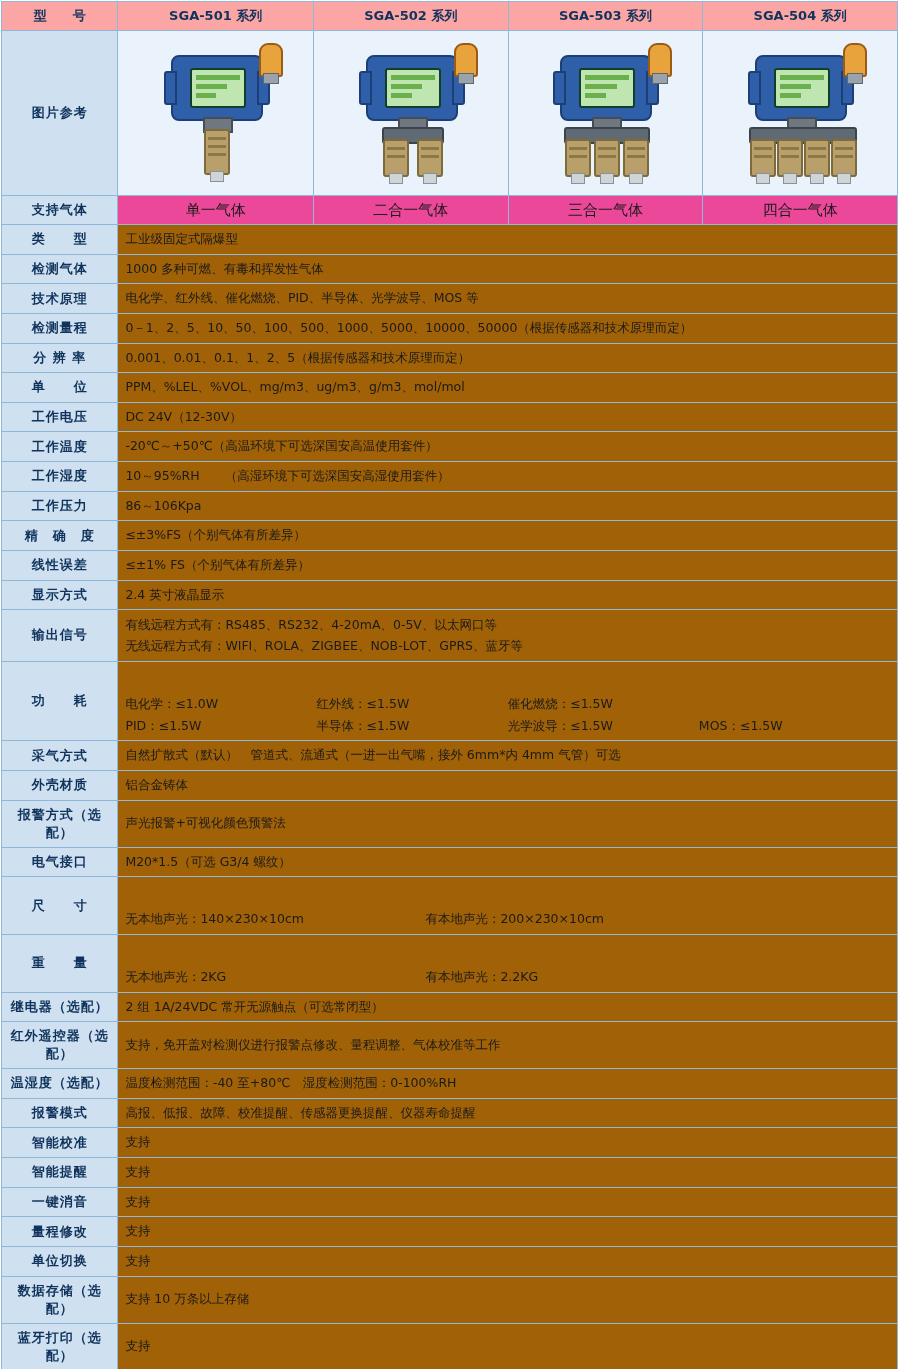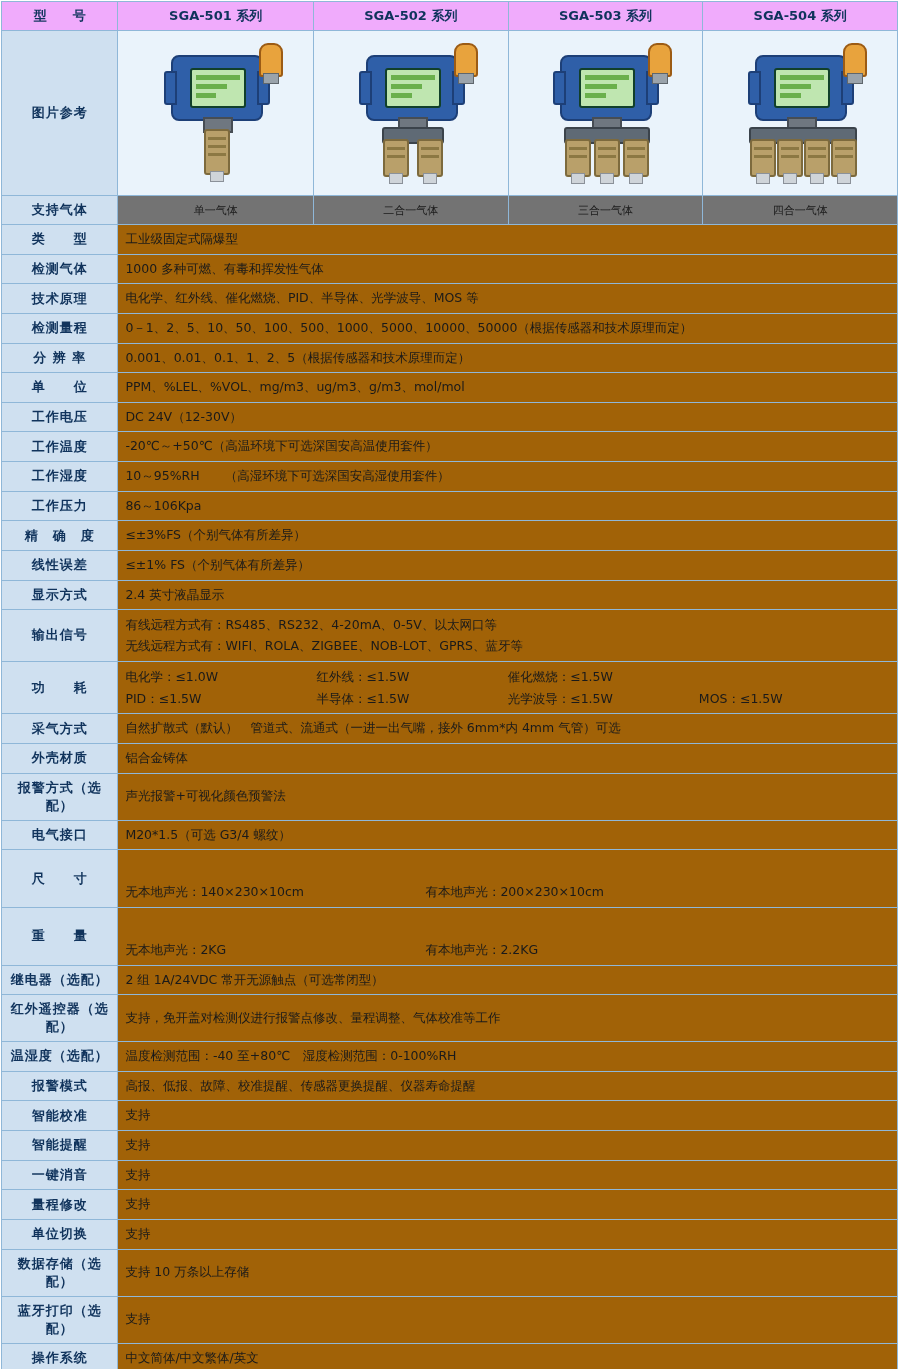--- a/index.html
+++ b/index.html
@@ -3,25 +3,25 @@
 <meta charset="utf-8">
 <style>
   html,body{margin:0;padding:0;background:#ffffff;}
   body{font-family:"DejaVu Sans","Liberation Sans",sans-serif;}
   #sheet{width:899px;height:1369px;position:relative;box-sizing:border-box;padding:0;}
   table{border-collapse:collapse;width:897px;margin:1px;table-layout:fixed;}
   td{border:1px solid #8fb7d8;vertical-align:middle;font-size:12.5px;color:#1a1a1a;}
   td.label{background:#cfe0f0;text-align:center;font-weight:bold;color:#10335c;width:116px;
            letter-spacing:1px;padding:5px 2px;font-size:13px;}
   td.val{background:#a16207;padding:4px 7px;line-height:1.65;}
-  td.hdr{background:#f0abfc;text-align:center;font-weight:bold;color:#10335c;font-size:13px;padding:5px 2px;}
+  td.hdr{background:#fca5a5;text-align:center;font-weight:bold;color:#10335c;font-size:13px;padding:5px 2px;}
   td.imgcell{background:#eaf3fb;text-align:center;padding:2px;height:160px;}
-  td.sub{background:#737373;text-align:center;font-size:11px;padding:4px 2px;}
+  td.sub{background:#ec4899;text-align:center;font-size:15px;padding:4px 2px;}
   .linegrp div{line-height:1.7;}
-  .pw{display:flex;flex-wrap:wrap;}
+  .pw{display:flex;flex-wrap:wrap;margin-top:27px;}
   .pw>span{width:25%;display:inline-block;line-height:1.75;}
   .sz span{display:inline-block;}
   .sz .a{width:300px;margin-top:28px;}
   
   .dev{display:inline-block;position:relative;width:150px;height:150px;}
   .dev .head{position:absolute;left:30px;top:18px;width:88px;height:62px;background:#2f5fa8;
              border:2px solid #1d3f77;border-radius:8px;}
   .dev .head:before{content:"";position:absolute;left:-9px;top:14px;width:9px;height:30px;background:#2f5fa8;border:2px solid #1d3f77;border-radius:3px 0 0 3px;}
   .dev .head:after{content:"";position:absolute;right:-9px;top:14px;width:9px;height:30px;background:#2f5fa8;border:2px solid #1d3f77;border-radius:0 3px 3px 0;}
   .dev .screen{position:absolute;left:17px;top:11px;width:52px;height:36px;background:#bfe6b0;border:2px solid #11402a;border-radius:3px;}

